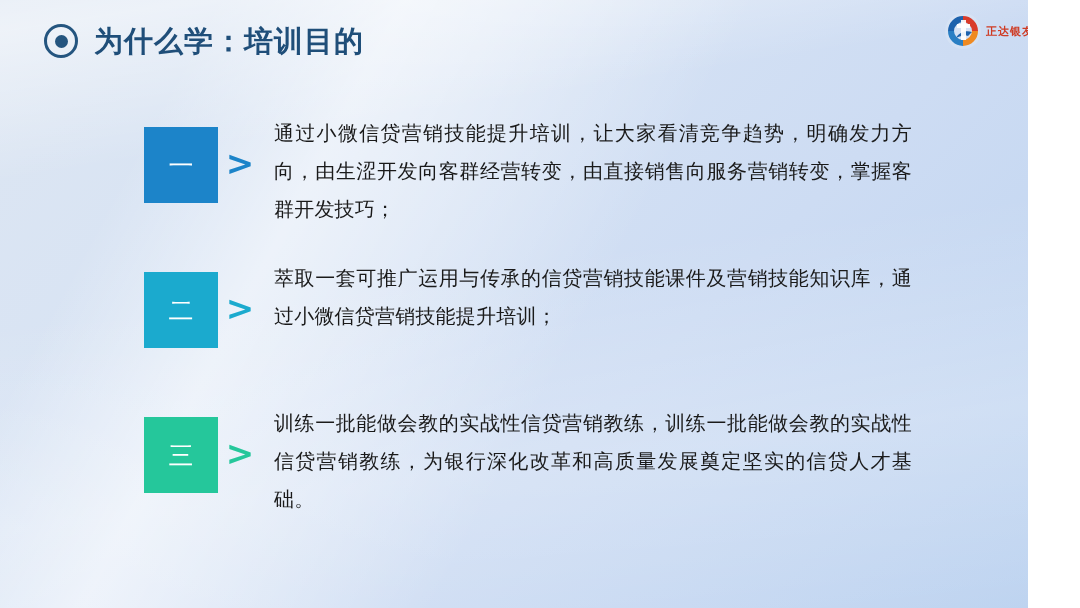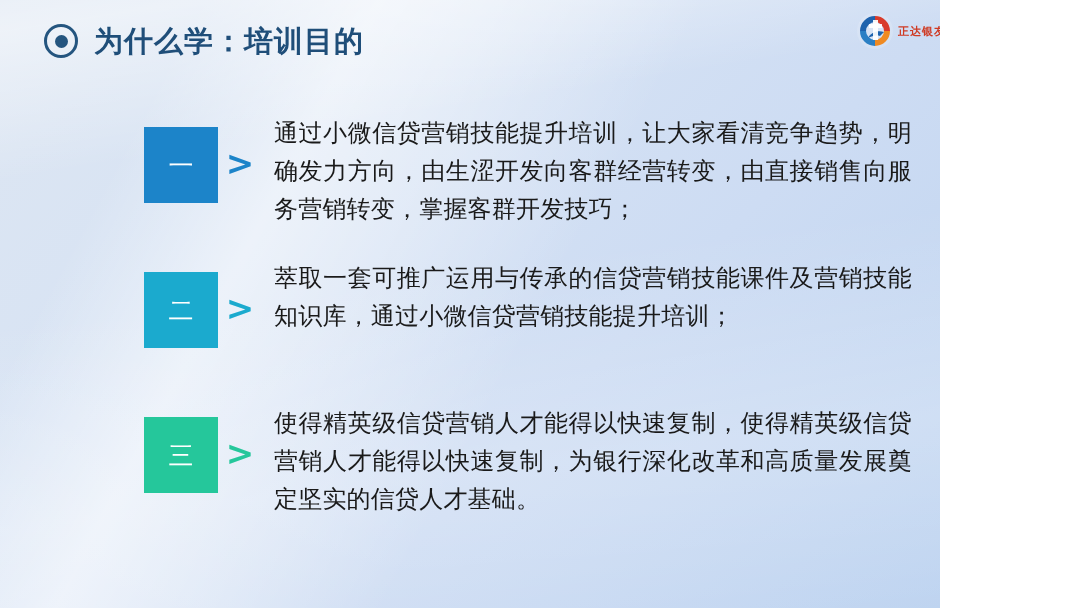--- a/index.html
+++ b/index.html
@@ -7,21 +7,21 @@
     padding: 0;
   }
   body {
     width: 1080px;
     height: 608px;
     overflow: hidden;
     font-family: "Liberation Sans", "DejaVu Sans", sans-serif;
   }
   .slide {
     position: relative;
-    width: 940px;
+    width: 1028px;
     height: 608px;
     background:
       linear-gradient(118deg,
         rgba(255,255,255,0.00) 0%,
         rgba(255,255,255,0.00) 16%,
         rgba(255,255,255,0.55) 30%,
         rgba(255,255,255,0.30) 42%,
         rgba(255,255,255,0.00) 56%,
         rgba(255,255,255,0.00) 100%),
       linear-gradient(135deg, #dde6f2 0%, #d7e3f4 32%, #cddcf3 62%, #bdd3f0 100%);
@@ -155,21 +155,21 @@
     font-weight: bold;
     line-height: 1;
     font-family: "DejaVu Sans", "Liberation Sans", sans-serif;
   }
   .body-text {
     flex: 0 1 auto;
     width: 638px;
     margin-left: 12px;
     margin-top: 6px;
     color: #1a1a1a;
-    font-size: 24px;
+    font-size: 20px;
     line-height: 38px;
     letter-spacing: 0.2px;
     text-align: justify;
     font-family: "DejaVu Sans", "Liberation Sans", sans-serif;
   }
 </style>
 </head>
 <body>
 
 <div class="slide">
@@ -222,17 +222,17 @@
       <div class="body-text">萃取一套可推广运用与传承的信贷营销技能课件及营销技能知识库，通过小微信贷营销技能提升培训；</div>
     </div>
 
     <div class="row row-3">
       <div class="badge" style="background:#25c79b">
         <span class="badge-num">三</span>
       </div>
       <div class="chevron" style="color:#25c79b">
         <span>&gt;</span>
       </div>
-      <div class="body-text">使得精英级信贷营销人才能得以快速复制，使得精英级信贷营销人才能得以快速复制，为银行深化改革和高质量发展奠定坚实的信贷人才基础。</div>
+      <div class="body-text">训练一批能做会教的实战性信贷营销教练，训练一批能做会教的实战性信贷营销教练，为银行深化改革和高质量发展奠定坚实的信贷人才基础。</div>
     </div>
 
   </div>
 </div>
 
 </body></html>

